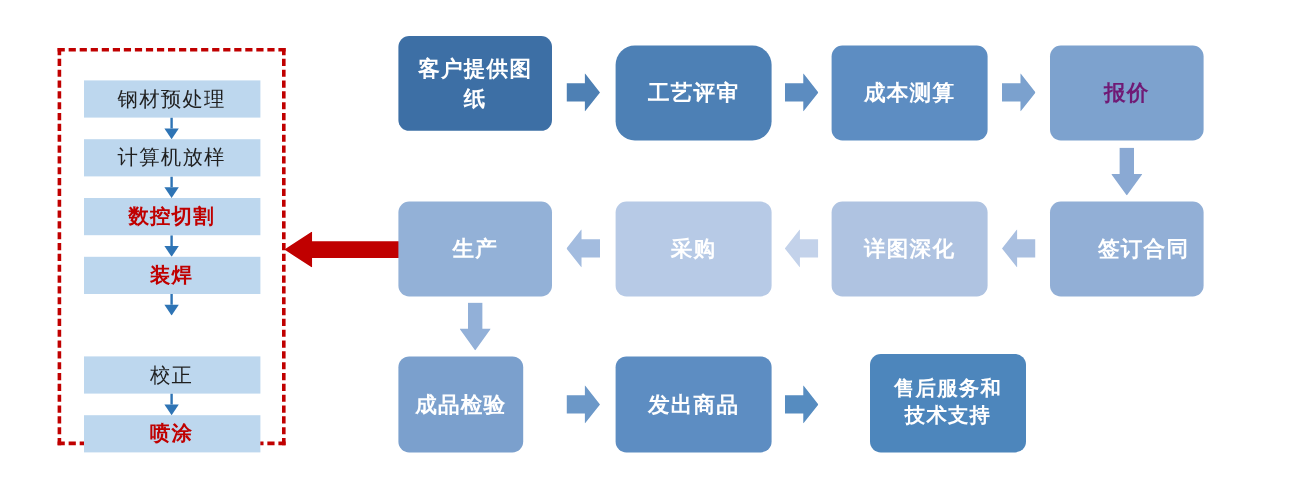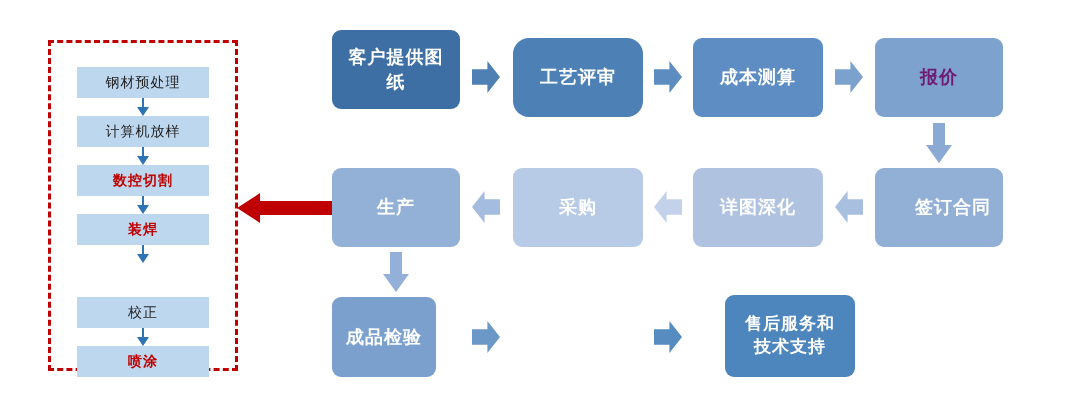--- a/index.html
+++ b/index.html
@@ -21,22 +21,22 @@
           clip-path:polygon(27% 0,73% 0,73% 55%,100% 55%,50% 100%,0 55%,27% 55%);}
 
   
   .red-arrow{position:absolute;left:237px;top:193px;width:96px;height:30px;background:#C00000;
              clip-path:polygon(0 50%,24% 0,24% 27%,100% 27%,100% 73%,24% 73%,24% 100%);}
 
   
   .panel{position:absolute;left:48px;top:40px;width:190px;height:331px;box-sizing:border-box;
          border:3px dashed #C00000;display:flex;flex-direction:column;align-items:center;
          padding-top:24px;}
-  .sbox{width:132px;height:31px;flex:0 0 31px;display:flex;align-items:center;justify-content:center;
-        font-size:14px;letter-spacing:1px;background:#BDD7EE;color:#1F1F1F;}
+  .sbox{width:147px;height:31px;flex:0 0 31px;display:flex;align-items:center;justify-content:center;
+        font-size:17px;letter-spacing:1px;background:#BDD7EE;color:#1F1F1F;}
   .sbox.em{font-weight:700;}
   .sarrow{height:18px;flex:0 0 18px;display:flex;align-items:center;justify-content:center;}
 </style>
 </head>
 <body>
 
 <div class="canvas">
 
   <div class="panel" style="border-color: rgb(192, 0, 0);">
     <div class="sbox" style="color: rgb(31, 31, 31); background-color: rgb(189, 215, 238);">钢材预处理</div>
@@ -94,16 +94,17 @@
   <div class="fbox" style="left: 693px; top: 168px; width: 130px; height: 79px; background-color: rgb(175, 195, 225); color: rgb(255, 255, 255);">详图深化</div>
   <div class="harrow left" style="left: 654px; top: 191px; background-color: rgb(195, 210, 234);"></div>
   <div class="fbox" style="left: 513px; top: 168px; width: 130px; height: 79px; background-color: rgb(183, 202, 230); color: rgb(255, 255, 255);">采购</div>
   <div class="harrow left" style="left: 472px; top: 191px; background-color: rgb(163, 188, 223);"></div>
   <div class="fbox" style="left: 332px; top: 168px; width: 128px; height: 79px; background-color: rgb(147, 177, 215); color: rgb(255, 255, 255);">生产</div>
 
   <div class="darrow" style="left: 383px; top: 252px; background-color: rgb(146, 176, 216);"></div>
 
   <div class="fbox" style="left: 332px; top: 297px; width: 104px; height: 80px; background-color: rgb(123, 160, 205); color: rgb(255, 255, 255);">成品检验</div>
   <div class="harrow right" style="left: 472px; top: 321px; background-color: rgb(108, 152, 200);"></div>
+  <div class="fbox" style="left: 513px; top: 297px; width: 130px; height: 80px; background-color: rgb(93, 141, 194); color: rgb(255, 255, 255);">发出商品</div>
   <div class="harrow right" style="left: 654px; top: 321px; background-color: rgb(86, 140, 192);"></div>
   <div class="fbox" style="left: 693px; top: 295px; width: 130px; height: 82px; font-size: 17px; background-color: rgb(77, 134, 188); color: rgb(255, 255, 255); margin-left: 32px;">售后服务和技术支持</div>
 
 </div>
 
 </body></html>

